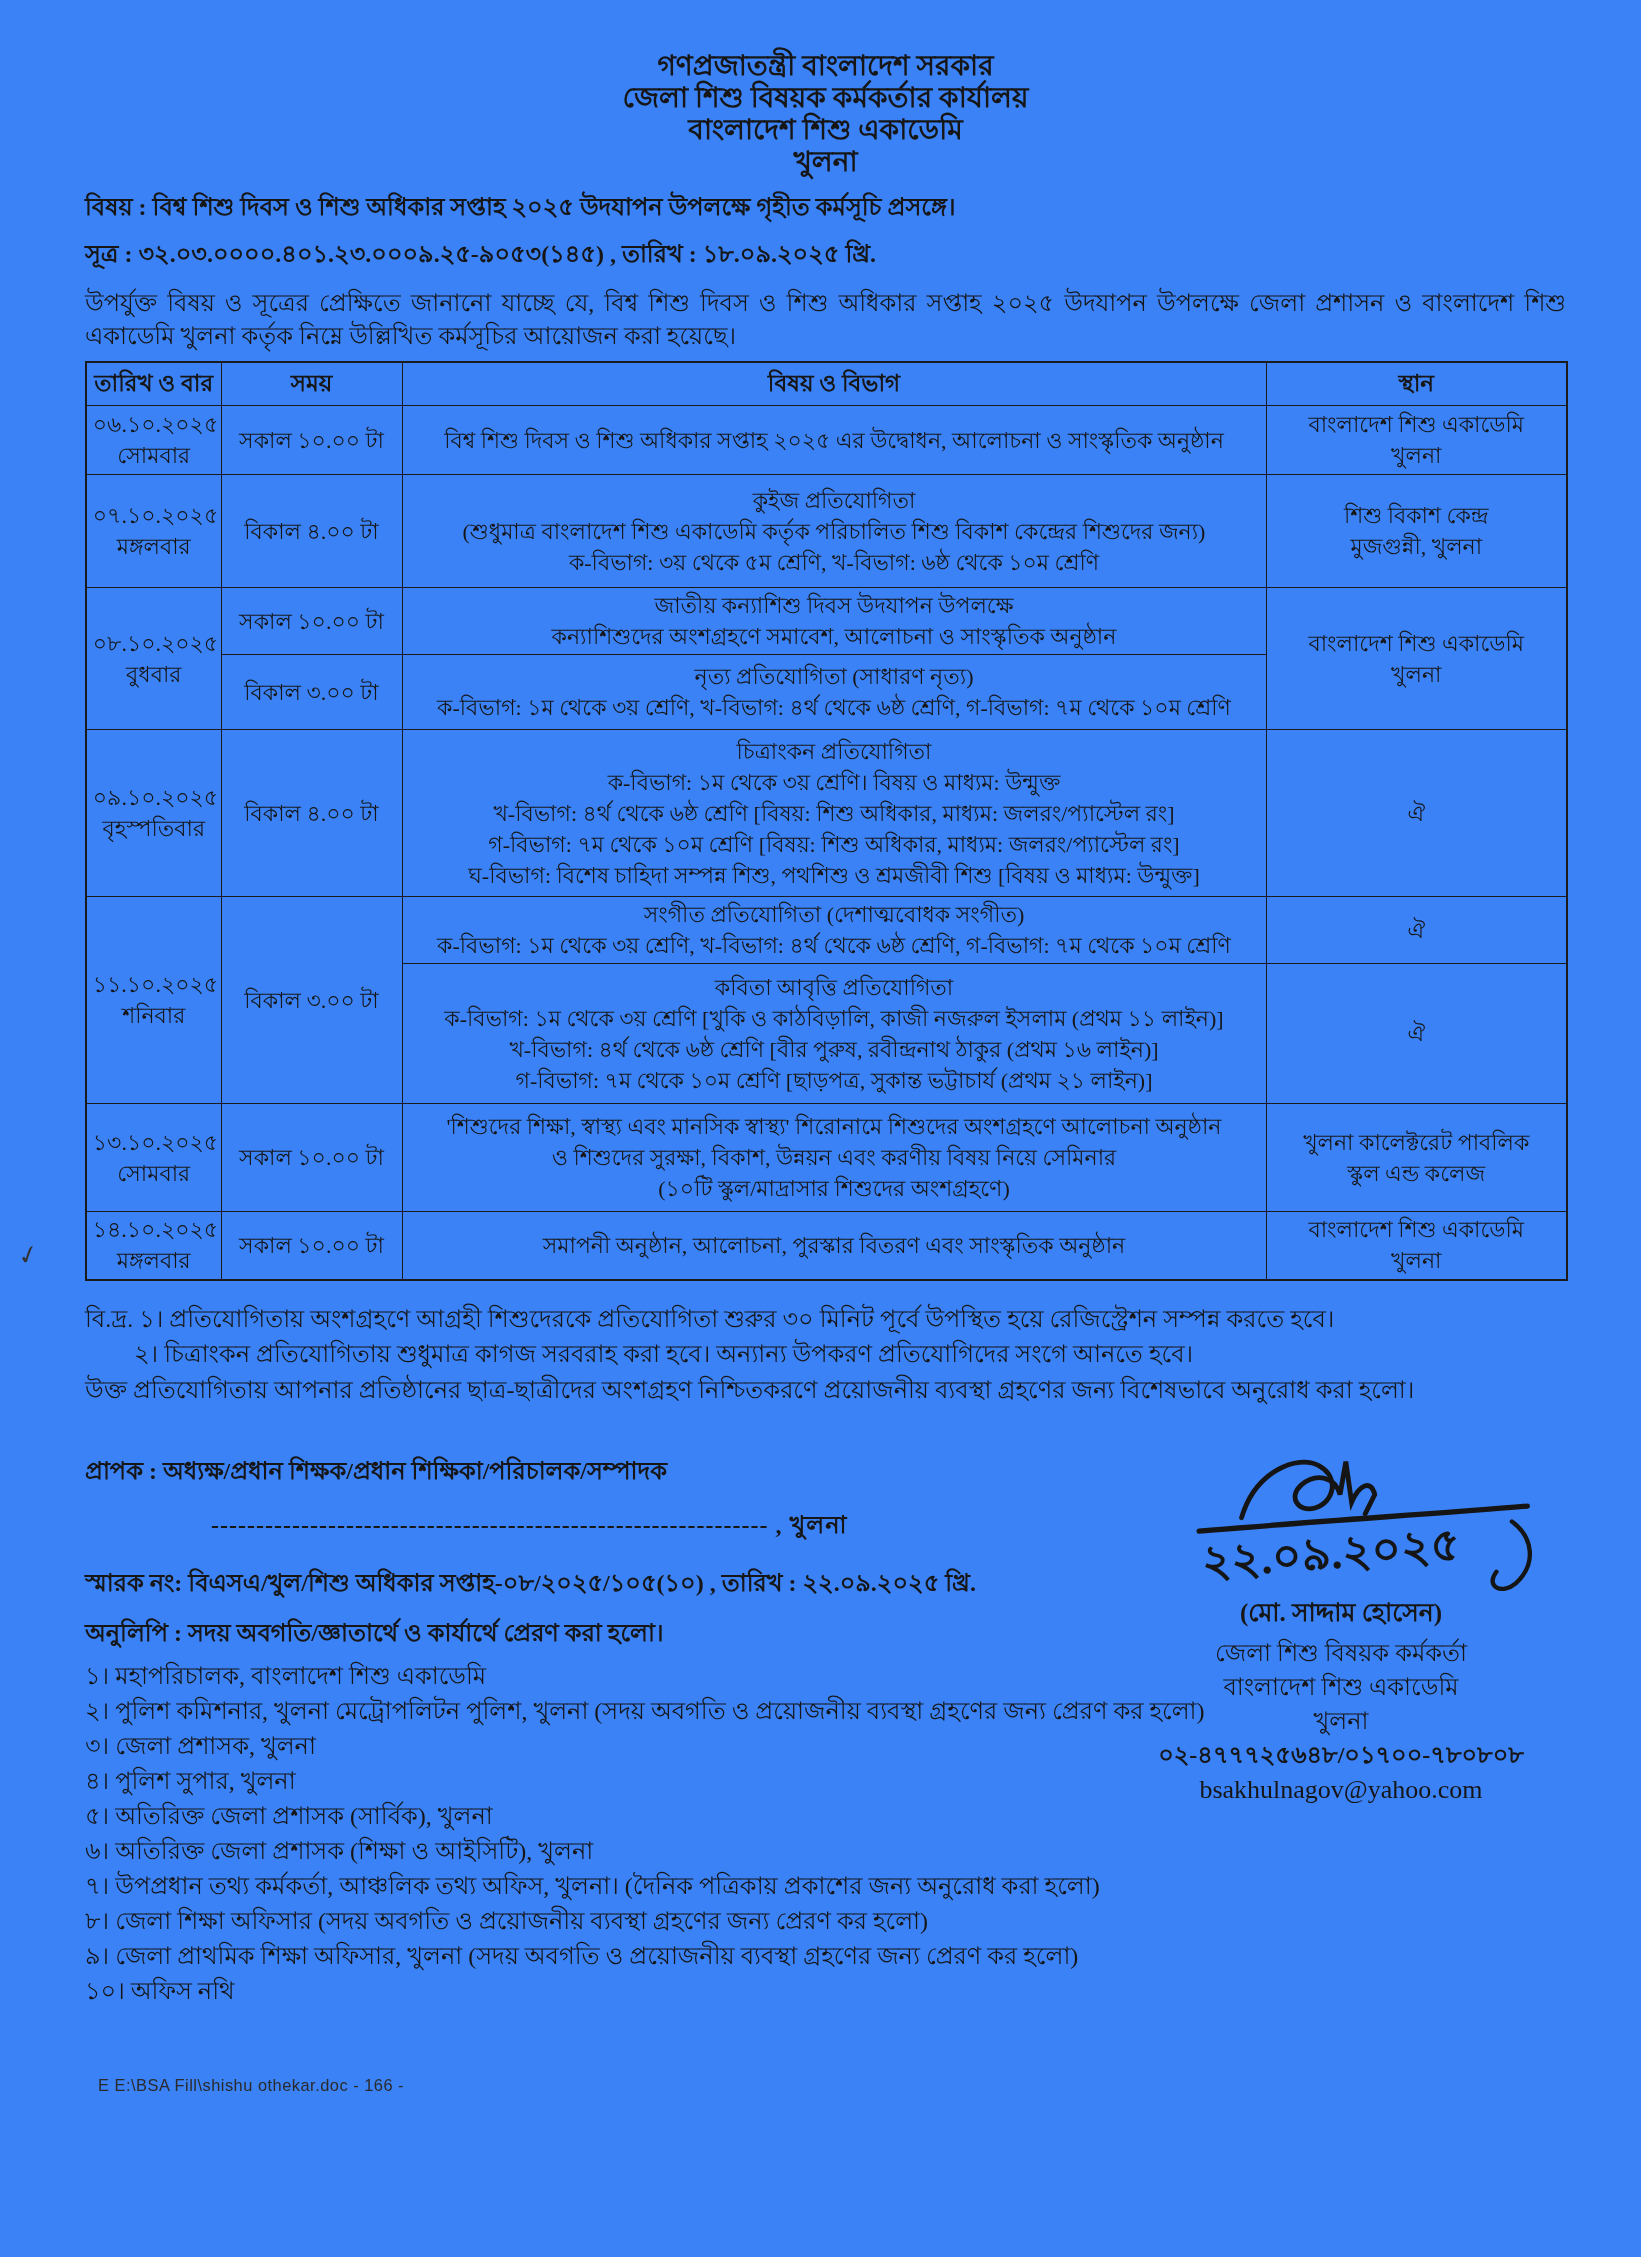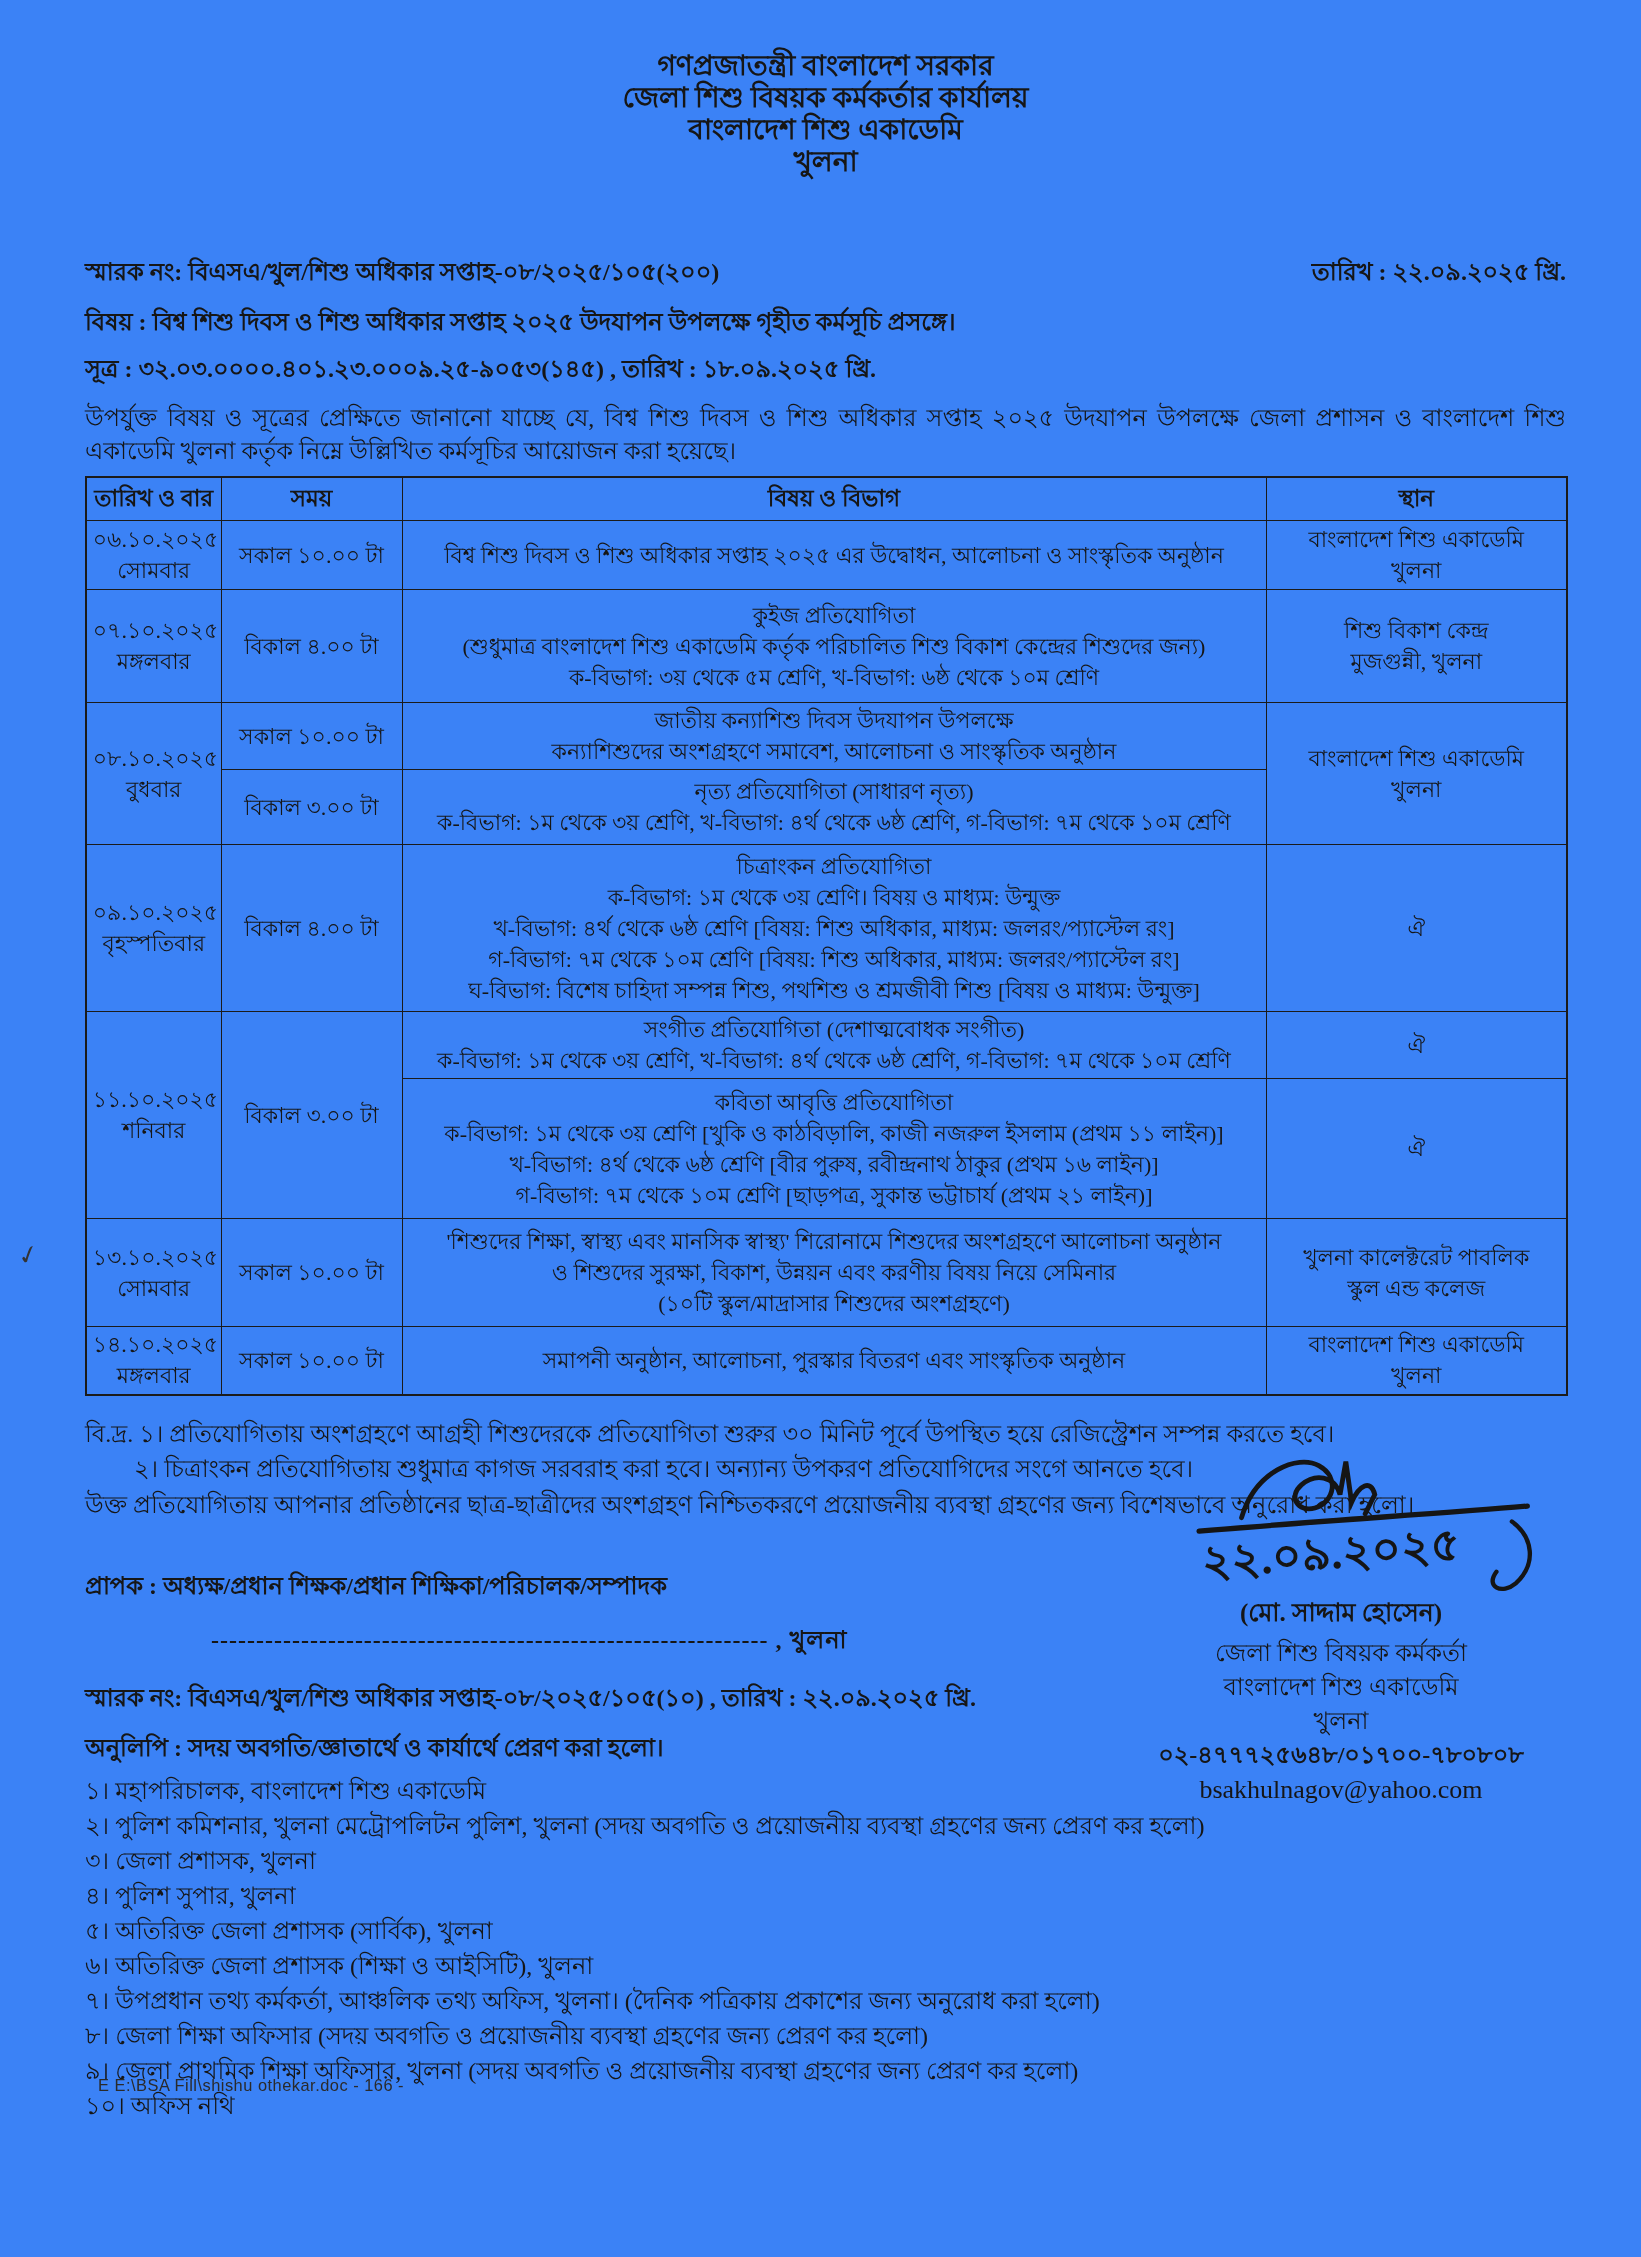--- a/index.html
+++ b/index.html
@@ -60,24 +60,20 @@
 <div class="page">
   <div class="content">
 
     <div class="letterhead">
       <div>গণপ্রজাতন্ত্রী বাংলাদেশ সরকার</div>
       <div>জেলা শিশু বিষয়ক কর্মকর্তার কার্যালয়</div>
       <div>বাংলাদেশ শিশু একাডেমি</div>
       <div>খুলনা</div>
     </div>
 
-    <div class="memo-row">
-      <span class="memo">স্মারক নং: বিএসএ/খুল/শিশু অধিকার সপ্তাহ-০৮/২০২৫/১০৫(২০০)</span>
-      <span class="ldate">তারিখ : ২২.০৯.২০২৫ খ্রি.</span>
-    </div>
 
     <div class="subject">বিষয় : বিশ্ব শিশু দিবস ও শিশু অধিকার সপ্তাহ ২০২৫ উদযাপন উপলক্ষে গৃহীত কর্মসূচি প্রসঙ্গে।</div>
     <div class="reference">সূত্র : ৩২.০৩.০০০০.৪০১.২৩.০০০৯.২৫-৯০৫৩(১৪৫) , তারিখ : ১৮.০৯.২০২৫ খ্রি.</div>
     <div class="bodytext">উপর্যুক্ত বিষয় ও সূত্রের প্রেক্ষিতে জানানো যাচ্ছে যে, বিশ্ব শিশু দিবস ও শিশু অধিকার সপ্তাহ ২০২৫ উদযাপন উপলক্ষে জেলা প্রশাসন ও বাংলাদেশ শিশু একাডেমি খুলনা কর্তৃক নিম্নে উল্লিখিত কর্মসূচির আয়োজন করা হয়েছে।</div>
 
     <table class="sched">
       <colgroup>
           <col style="width:135px">
           <col style="width:181px">
           <col style="width:864px">

